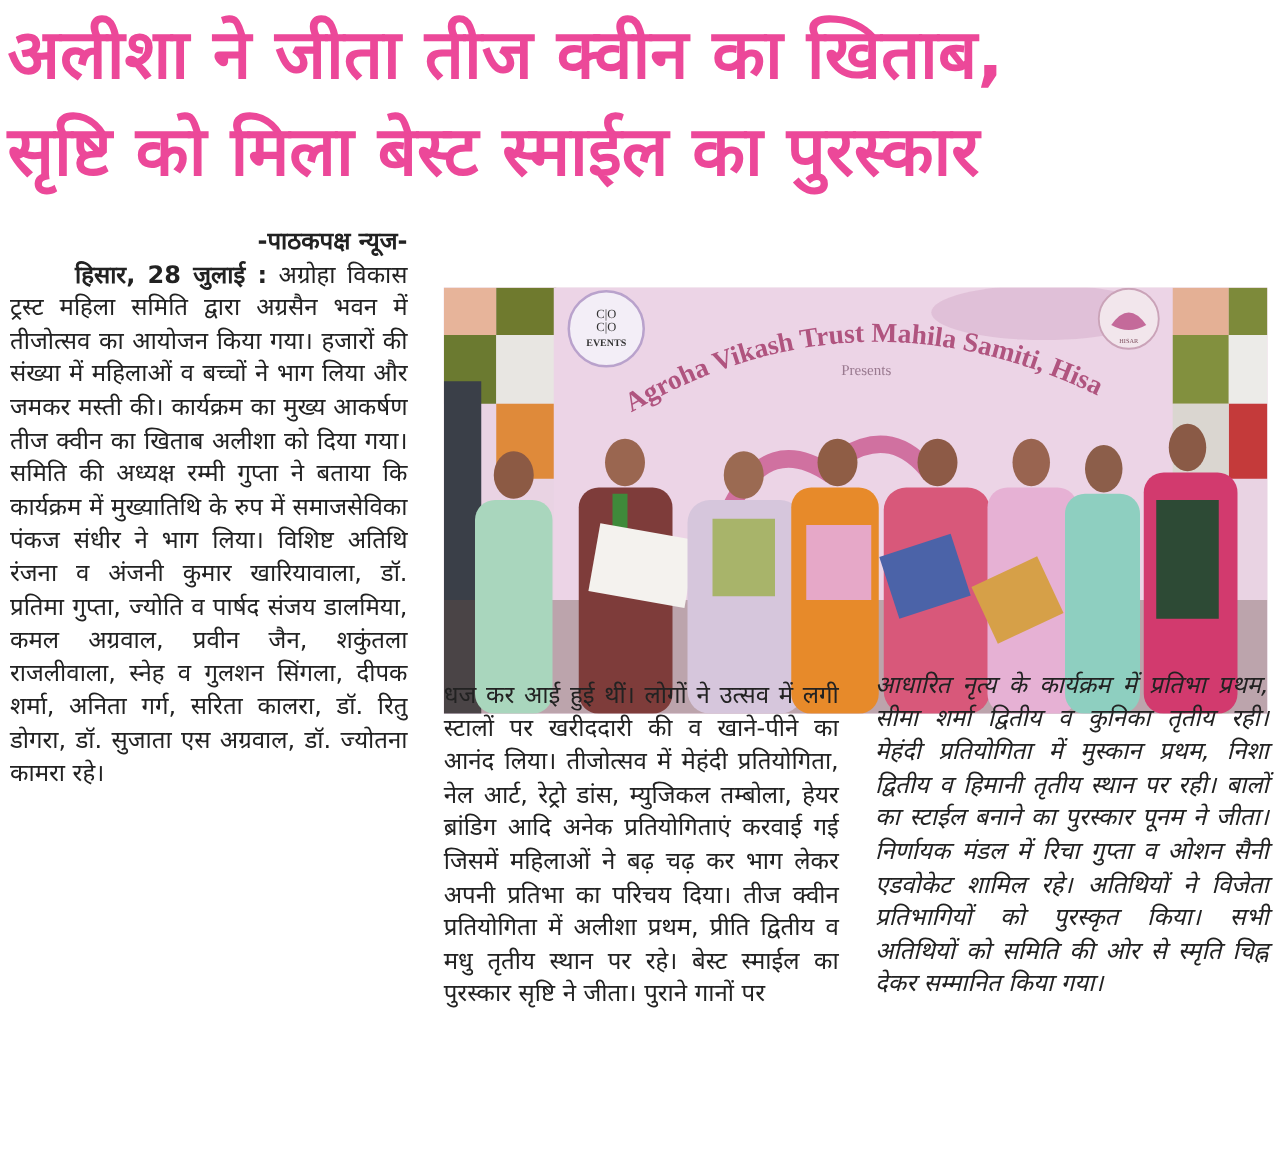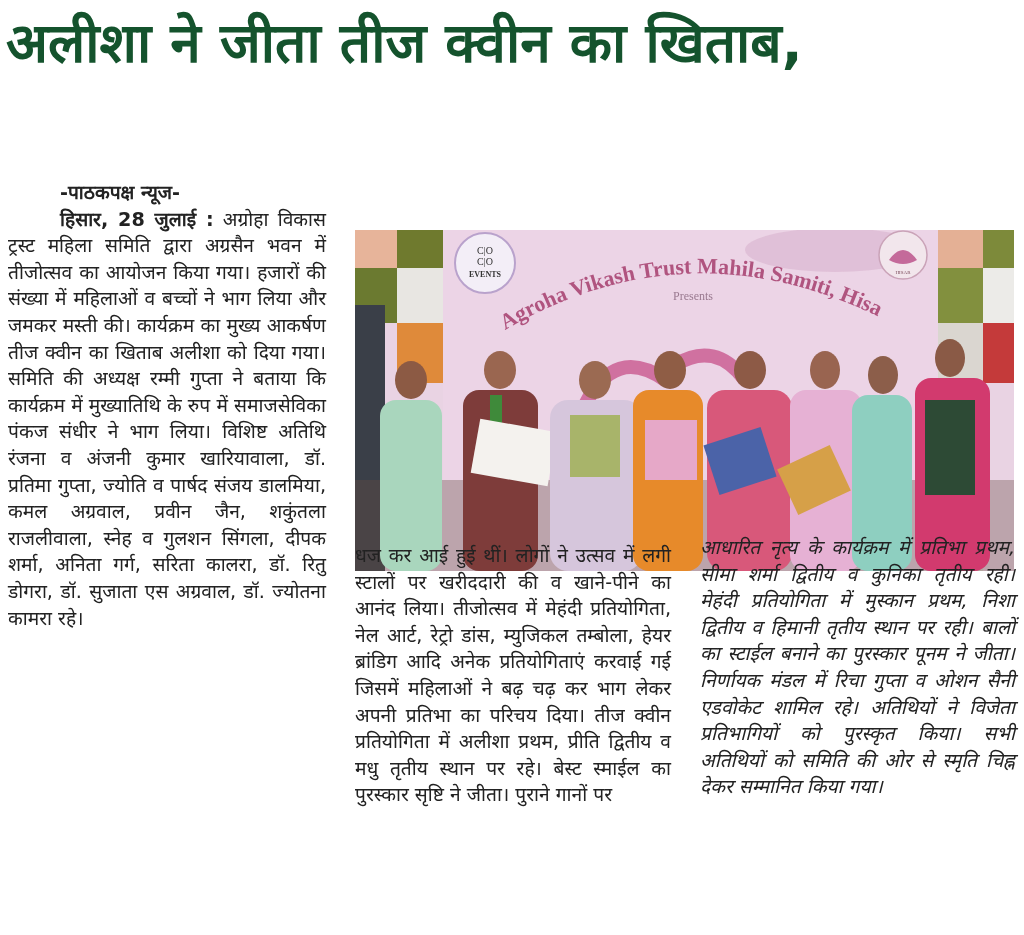--- a/index.html
+++ b/index.html
@@ -3,46 +3,47 @@
   <meta charset="utf-8">
   <style>
     html, body { margin: 0; padding: 0; background: #ffffff; }
     body {
       width: 1024px; height: 935px; position: relative; overflow: hidden;
       font-family: "DejaVu Sans", sans-serif; color: #1a1a1a;
     }
     .headline {
       position: absolute; left: 6px; top: 4px; width: 1012px;
       font-family: "DejaVu Sans", sans-serif; font-weight: bold;
-      font-size: 55px; line-height: 78px; color: #14532d;
+      font-size: 55px; line-height: 78px; color: #ec4899;
       letter-spacing: 0px; white-space: nowrap;
     }
     .headline .line { display: block; }
     .col {
       position: absolute; font-size: 19.2px; line-height: 26.6px;
       text-align: justify; color: #222;
     }
     .col p { margin: 0; }
     .col1 { left: 8px; top: 180px; width: 318px; }
     .col2 { left: 355px; top: 543px; width: 316px; }
     .col3 { left: 700px; top: 535px; width: 315px; font-style: italic; }
-    .byline { text-align: left; padding-left: 52px; font-weight: bold; }
+    .byline { text-align: right; padding-left: 52px; font-weight: bold; }
     .dateline { font-weight: bold; }
     .indent { text-indent: 52px; }
     .photo {
       position: absolute; left: 355px; top: 182px; width: 659px; height: 341px;
       overflow: hidden; background: #e9d3e3; margin-top: 48px;
     }
     .photo svg { display: block; }
   </style>
 </head>
 <body>
 
 <div class="headline">
   <span class="line">अलीशा ने जीता तीज क्वीन का खिताब,</span>
+  <span class="line">सृष्टि को मिला बेस्ट स्माईल का पुरस्कार</span>
 </div>
 
 <div class="col col1">
   <p class="byline">-पाठकपक्ष न्यूज-</p>
   <p class="indent"><span class="dateline">हिसार, 28 जुलाई :</span> <span>अग्रोहा विकास ट्रस्ट महिला समिति द्वारा अग्रसैन भवन में तीजोत्सव का आयोजन किया गया। हजारों की संख्या में महिलाओं व बच्चों ने भाग लिया और जमकर मस्ती की। कार्यक्रम का मुख्य आकर्षण तीज क्वीन का खिताब अलीशा को दिया गया। समिति की अध्यक्ष रम्मी गुप्ता ने बताया कि कार्यक्रम में मुख्यातिथि के रुप में समाजसेविका पंकज संधीर ने भाग लिया। विशिष्ट अतिथि रंजना व अंजनी कुमार खारियावाला, डॉ. प्रतिमा गुप्ता, ज्योति व पार्षद संजय डालमिया, कमल अग्रवाल, प्रवीन जैन, शकुंतला राजलीवाला, स्नेह व गुलशन सिंगला, दीपक शर्मा, अनिता गर्ग, सरिता कालरा, डॉ. रितु डोगरा, डॉ. सुजाता एस अग्रवाल, डॉ. ज्योतना कामरा रहे।</span></p>
 </div>
 
 <div class="photo">
   <svg width="659" height="341" viewBox="0 0 659 341" xmlns="http://www.w3.org/2000/svg">
 

